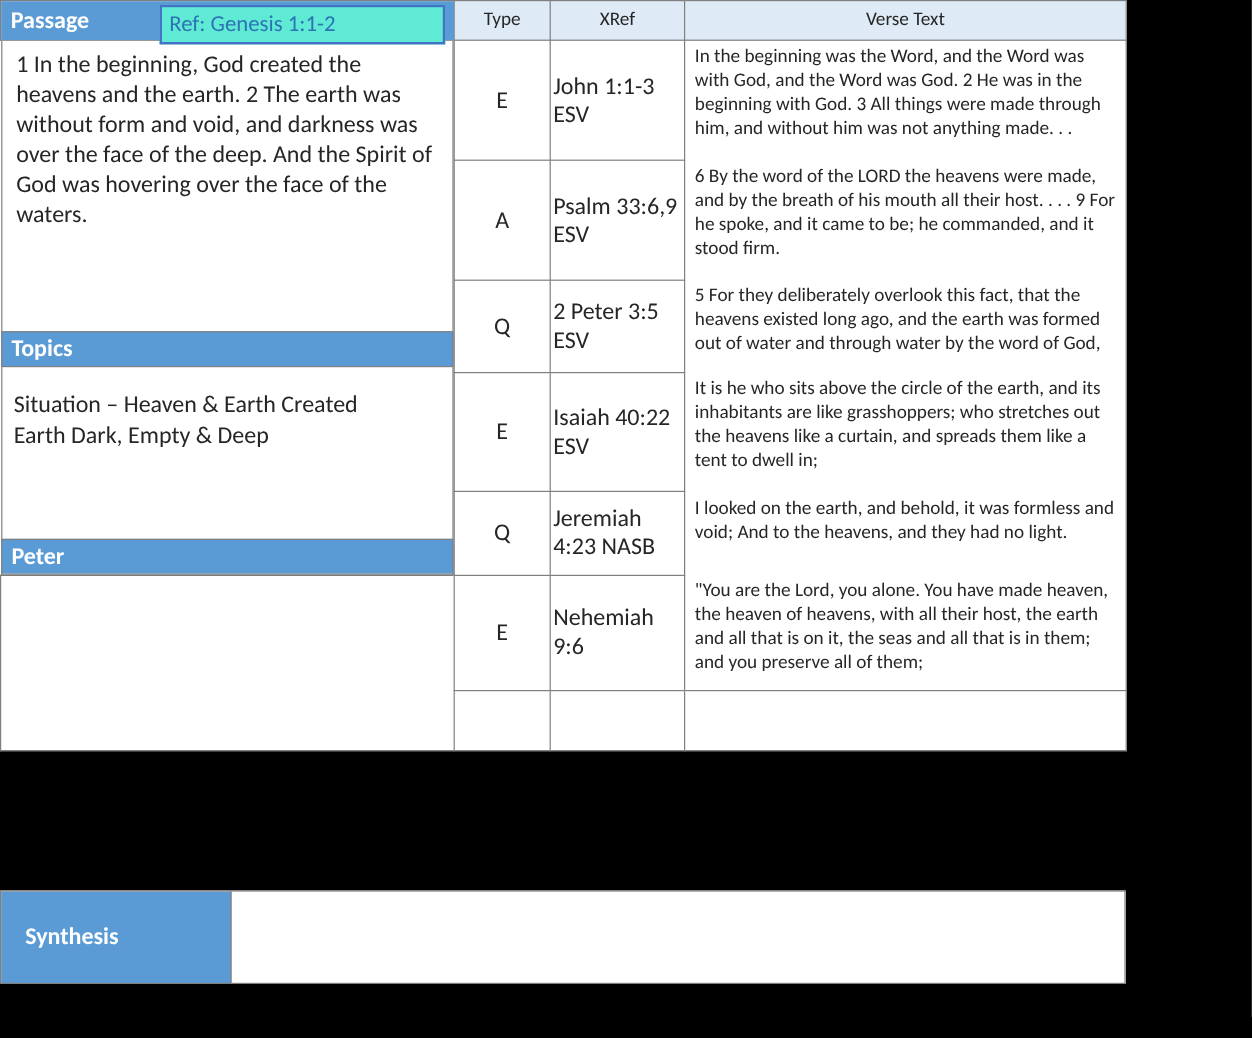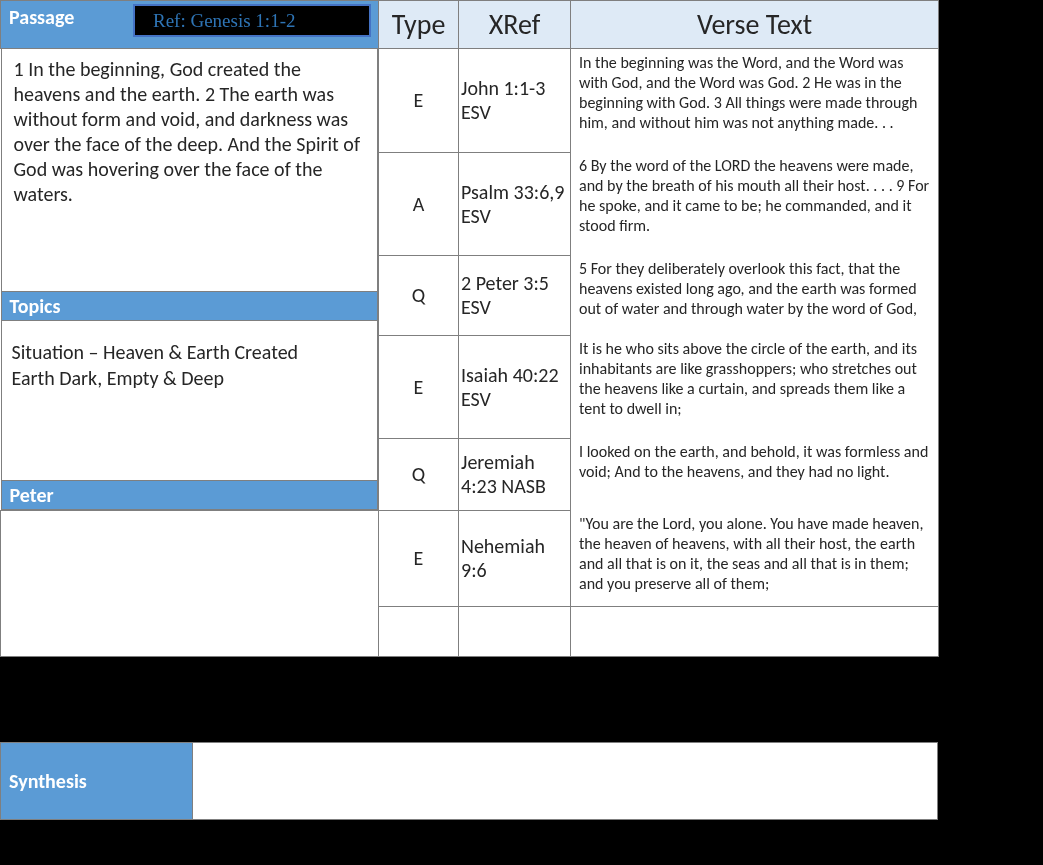--- a/index.html
+++ b/index.html
@@ -32,50 +32,49 @@
   }
   
   .col-left { width: 378px; }
   .col-type { width: 80px; }
   .col-xref { width: 112px; }
   .col-verse { width: 368px; }
 
   
   th {
     font-weight: 400;
-    font-size: 28px;
+    font-size: 16px;
     padding: 6px 4px;
     text-align: center;
     background: #deeaf6;
     color: #262626;
   }
   th.passage-th {
     background: #5b9bd5;
     color: #fff;
     font-weight: 700;
     text-align: left;
     padding: 4px 8px;
     font-size: 20px;
     position: relative;
   }
   .ref-box {
     position: absolute;
     left: 132px;
     top: 3px;
     width: 238px;
     height: 33px;
-    background: #000000;
+    background: #5eead4;
     border: 2px solid #4472c4;
     color: #2e74b5;
     font-size: 19px;
     display: flex;
     align-items: center;
-    padding-left: 18px;
+    padding-left: 6px;
     font-weight: 400;
-    font-family: Liberation Serif, serif;
   }
   .section-band {
     background: #5b9bd5;
     color: #fff;
     font-weight: 700;
     font-size: 20px;
     padding: 2px 8px;
     border: 1px solid #7f7f7f;
   }
   .passage-text {
@@ -123,21 +122,21 @@
   }
   .thesis-body {
     height: 96px;
   }
   
   .syn-label {
     background: #5b9bd5;
     color: #fff;
     font-weight: 700;
     font-size: 20px;
-    padding: 26px 8px;
+    padding: 26px 20px;
     width: 192px;
     border: 1px solid #7f7f7f;
   }
   .syn-body {
     background: #fff;
     border: 1px solid #7f7f7f;
     height: 74px;
   }
   .empty-row td { height: 50px; }
   .left-stack { border: none; padding: 0; vertical-align: top; margin-top: 10px; }
@@ -174,21 +173,21 @@
     <td class="left-stack" rowspan="5">
       <table class="inner">
         <tbody>
                 <tr>
                   <td class="passage-text" style="height:242px;">1 In the beginning, God created the heavens and the earth. 2 The earth was without form and void, and darkness was over the face of the deep. And the Spirit of God was hovering over the face of the waters.</td>
                 </tr>
         <tr>
                   <td class="section-band">Topics</td>
                 </tr>
         <tr>
-                  <td class="topics-text" style="height:160px;">
+                  <td class="topics-text" style="height:144px;">
           <span>Situation – Heaven &amp; Earth Created</span><br>
           <span>Earth Dark, Empty &amp; Deep</span>
         </td>
                 </tr>
         <tr>
                   <td class="section-band">Peter</td>
                 </tr>
       </tbody>
             </table>
     </td>

